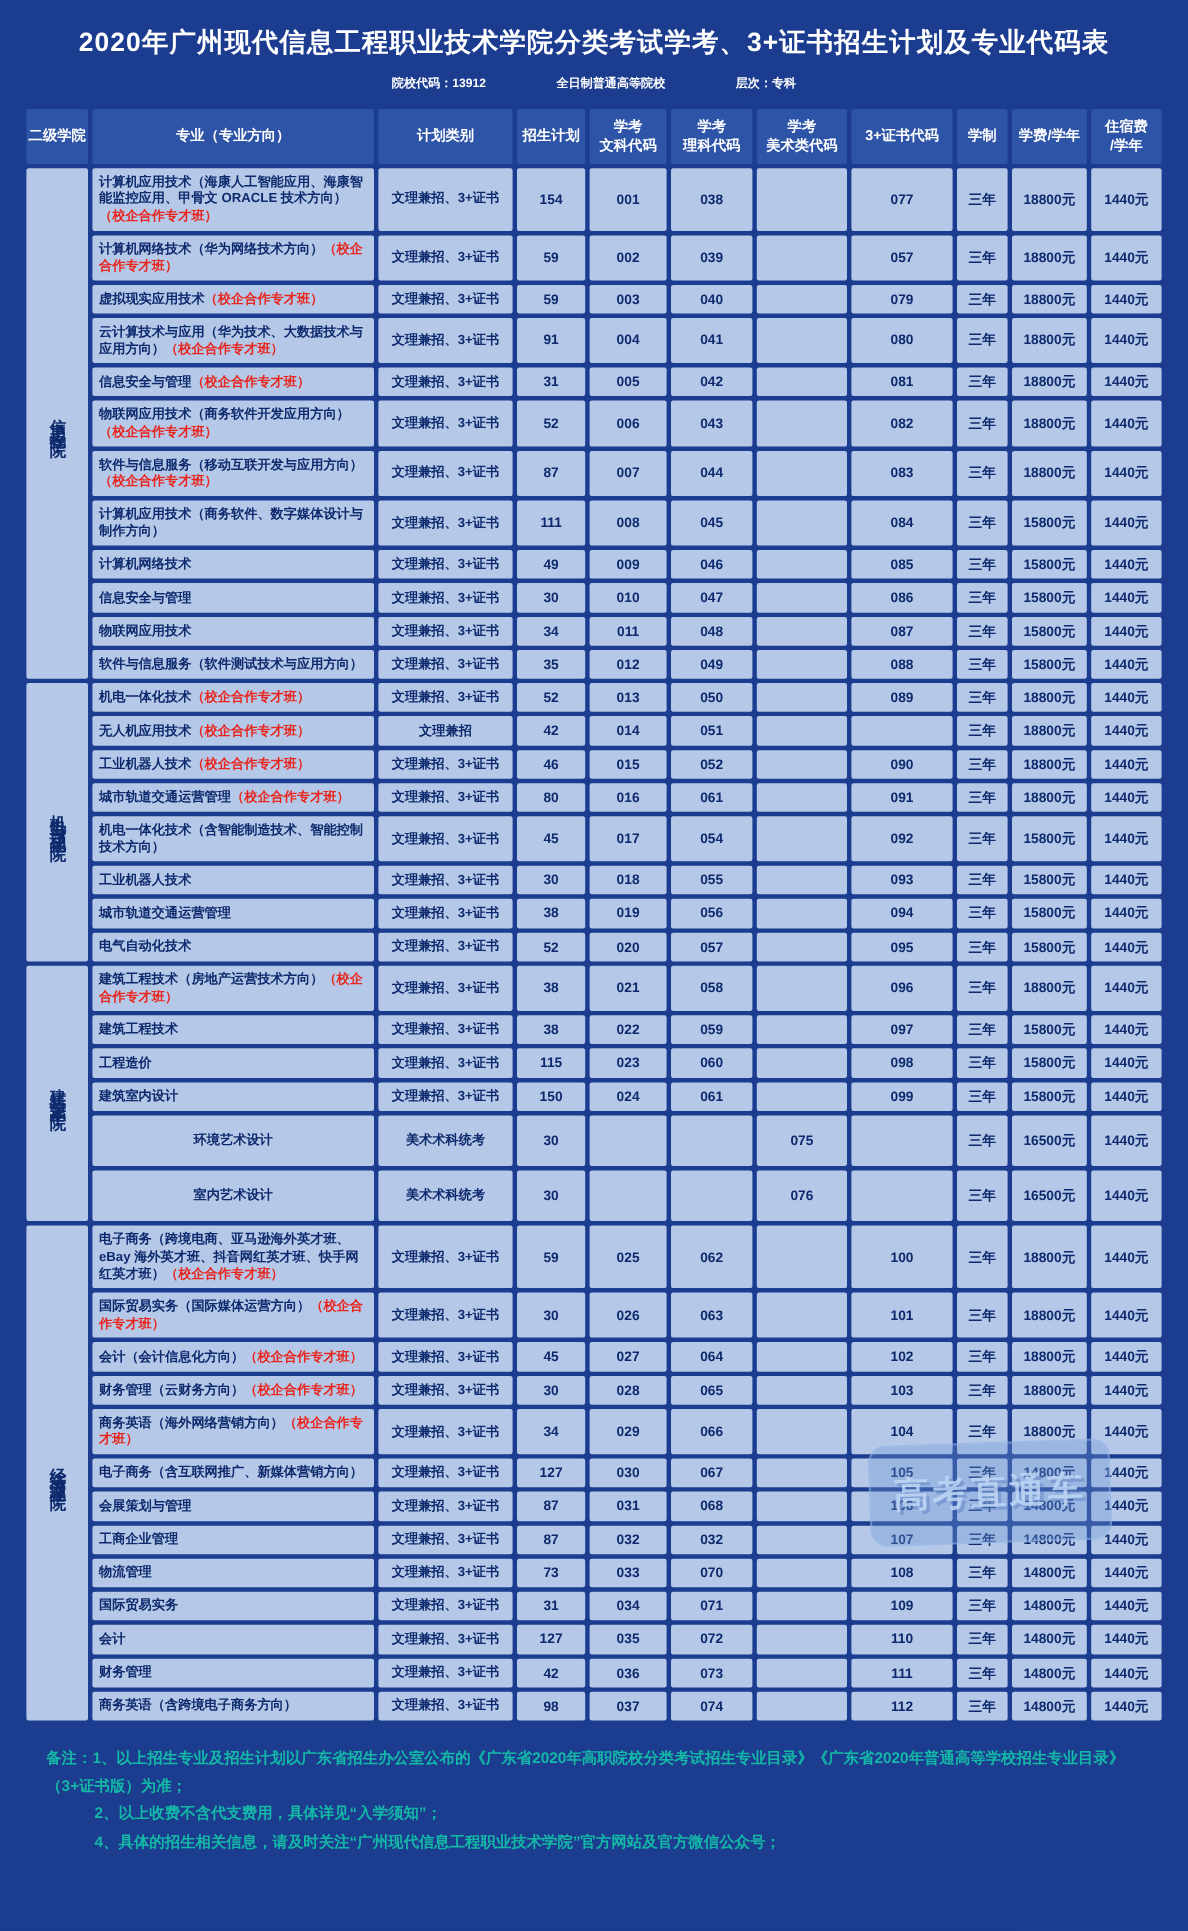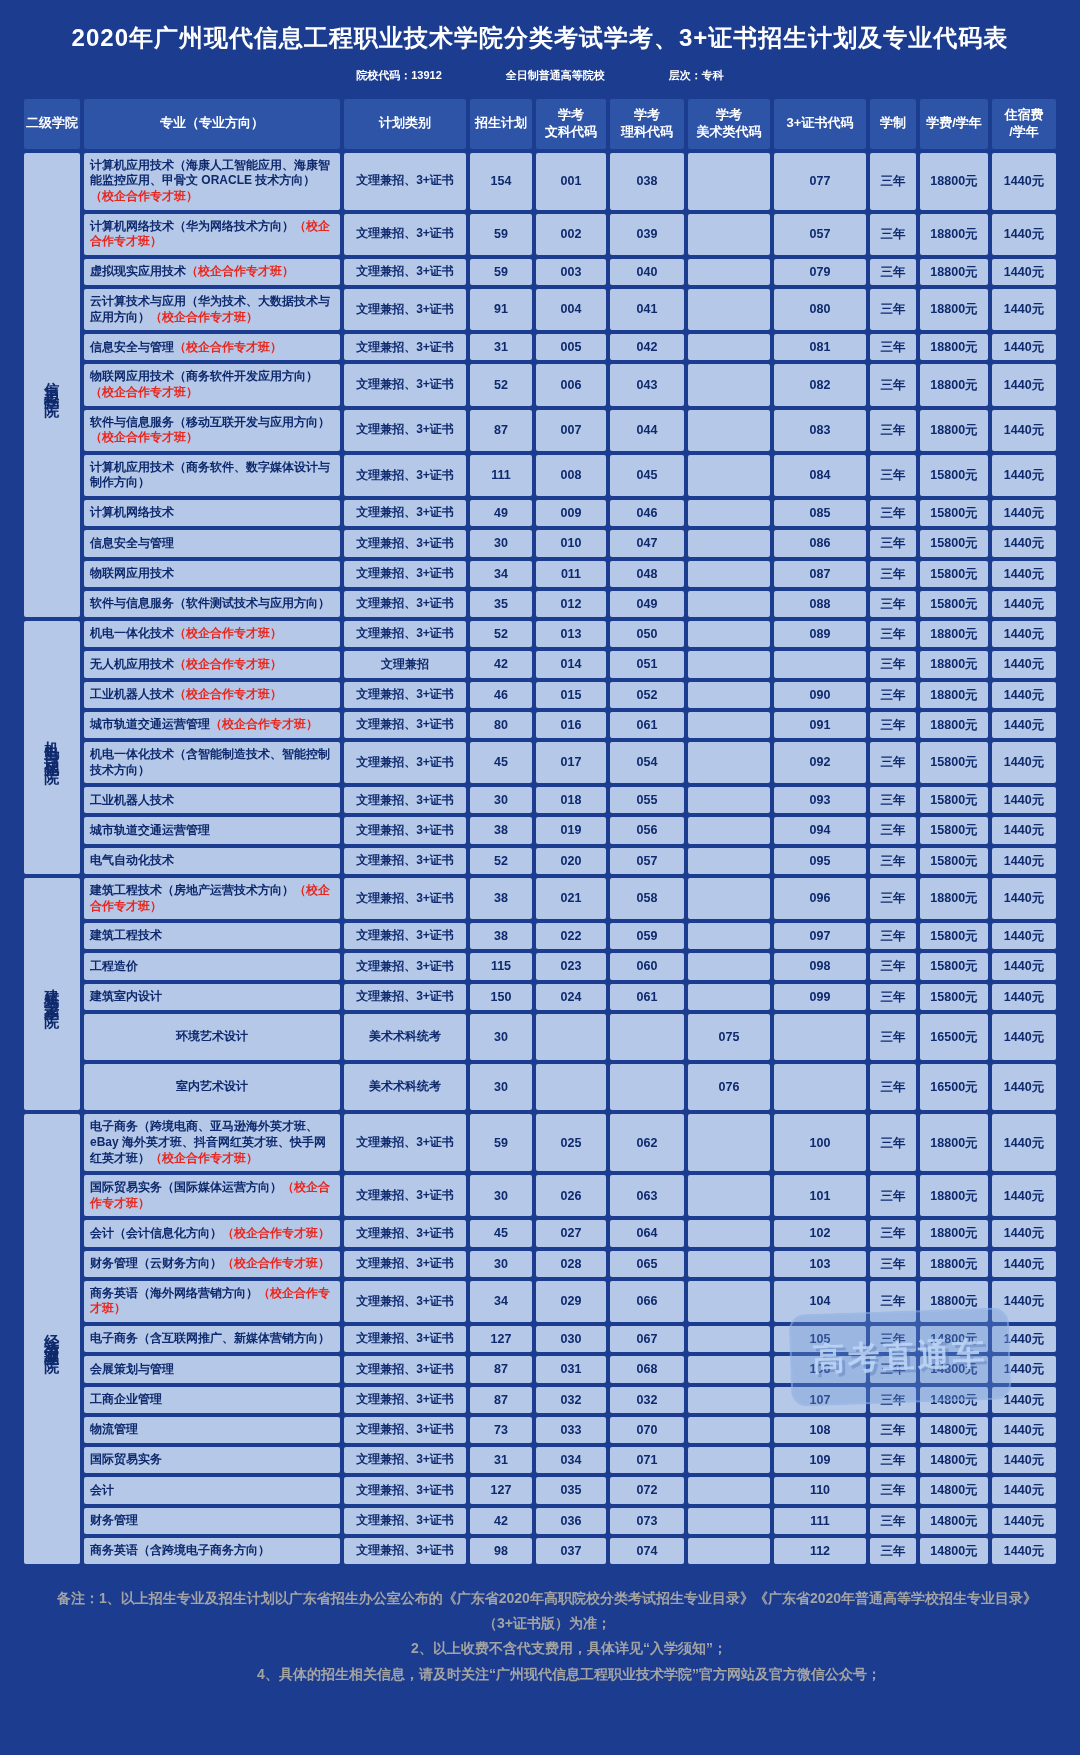--- a/index.html
+++ b/index.html
@@ -80,26 +80,25 @@
     writing-mode: vertical-rl;
     text-orientation: upright;
     display: inline-block;
     font-size: 15px;
     font-weight: bold;
     letter-spacing: 4px;
     color: #0e2a6d;
   }
   .red { color: #e8261d; }
   .notes {
-    color: #a3a3a3;
+    color: #14b8a6;
     font-size: 14px;
     font-weight: bold;
     line-height: 1.8;
     padding: 18px 10px 0 24px;
-    text-align: center;
   }
   .note-indent { padding-left: 44px; }
   .watermark {
     position: absolute;
     right: 70px;
     bottom: 16px;
     width: 220px;
     height: 92px;
     background: rgba(108, 150, 216, 0.35);
     border: 2px solid rgba(160, 192, 236, 0.45);

